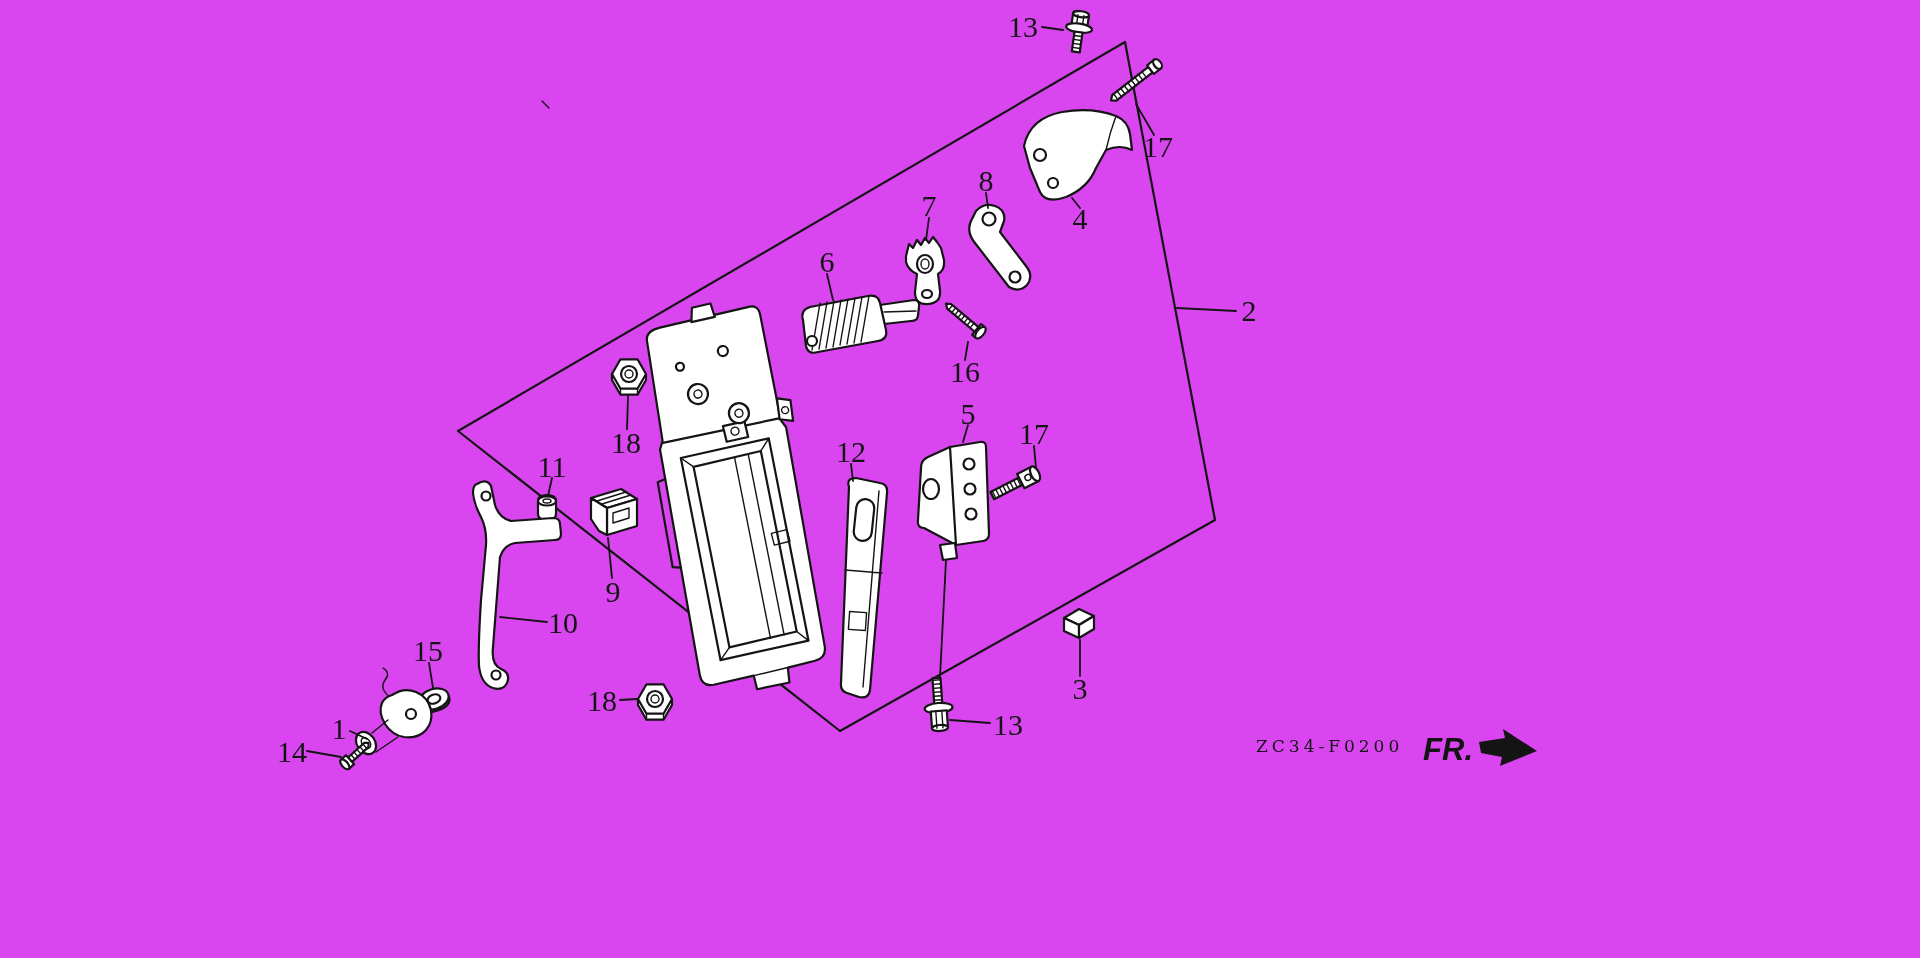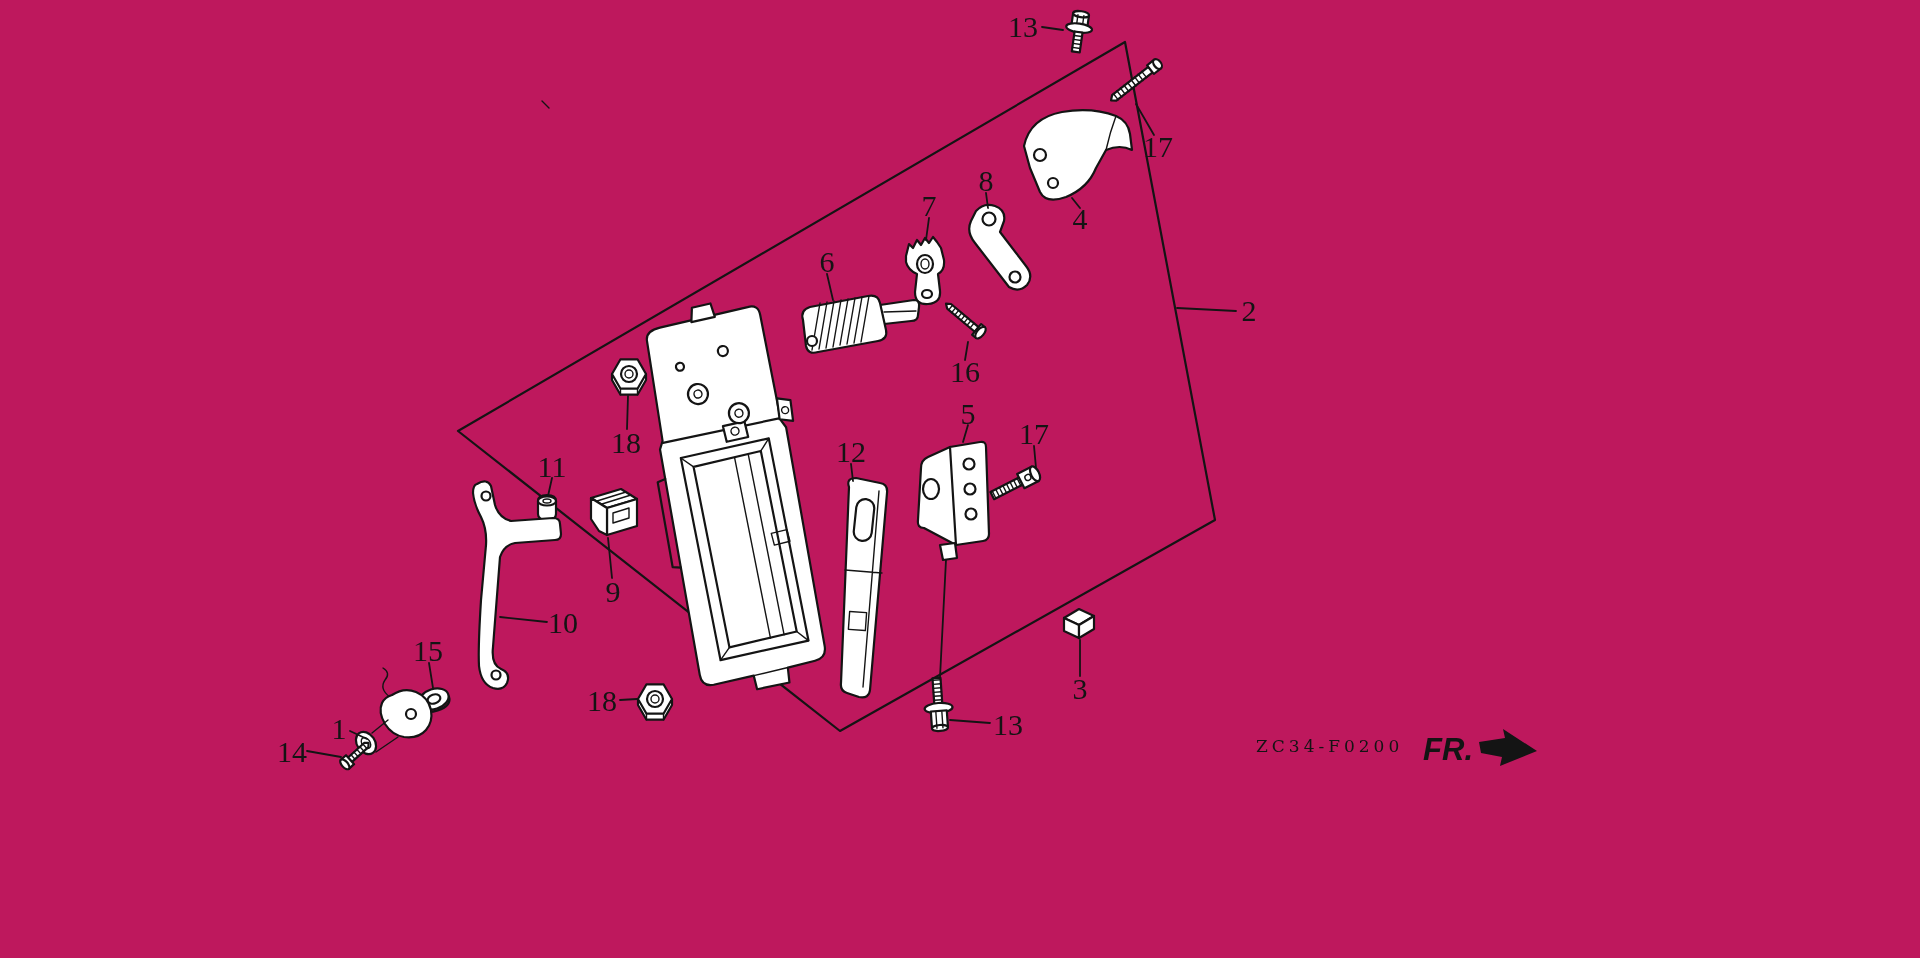--- a/index.html
+++ b/index.html
@@ -1,16 +1,16 @@
 <!DOCTYPE html>
 <html><head>
 <meta charset="utf-8">
 <style>
   html,body{margin:0;padding:0;background:#fff}
-  .stage{position:relative;width:1920px;height:958px;background:#be185d;overflow:hidden;
+  .stage{position:relative;width:1920px;height:958px;background:#d946ef;overflow:hidden;
          font-family:"Liberation Serif",serif}
   svg{display:block}
   .fw{fill:#fff;stroke:#141414;stroke-width:2.2px;stroke-linejoin:round;stroke-linecap:round}
   .ln{fill:none;stroke:#141414;stroke-width:2.2px;stroke-linejoin:round;stroke-linecap:round}
   .t1{stroke-width:1.4px}
   .ld{fill:none;stroke:#141414;stroke-width:1.8px;stroke-linecap:round}
   .callout{font-family:"Liberation Serif",serif;font-size:30px;fill:#141414;text-anchor:middle}
   .code{font-family:"DejaVu Serif",serif;font-size:17px;letter-spacing:4px;fill:#141414}
   .fr{font-family:"Liberation Sans",sans-serif;font-style:italic;font-weight:700;
       font-size:31px;fill:#141414;text-anchor:end}

